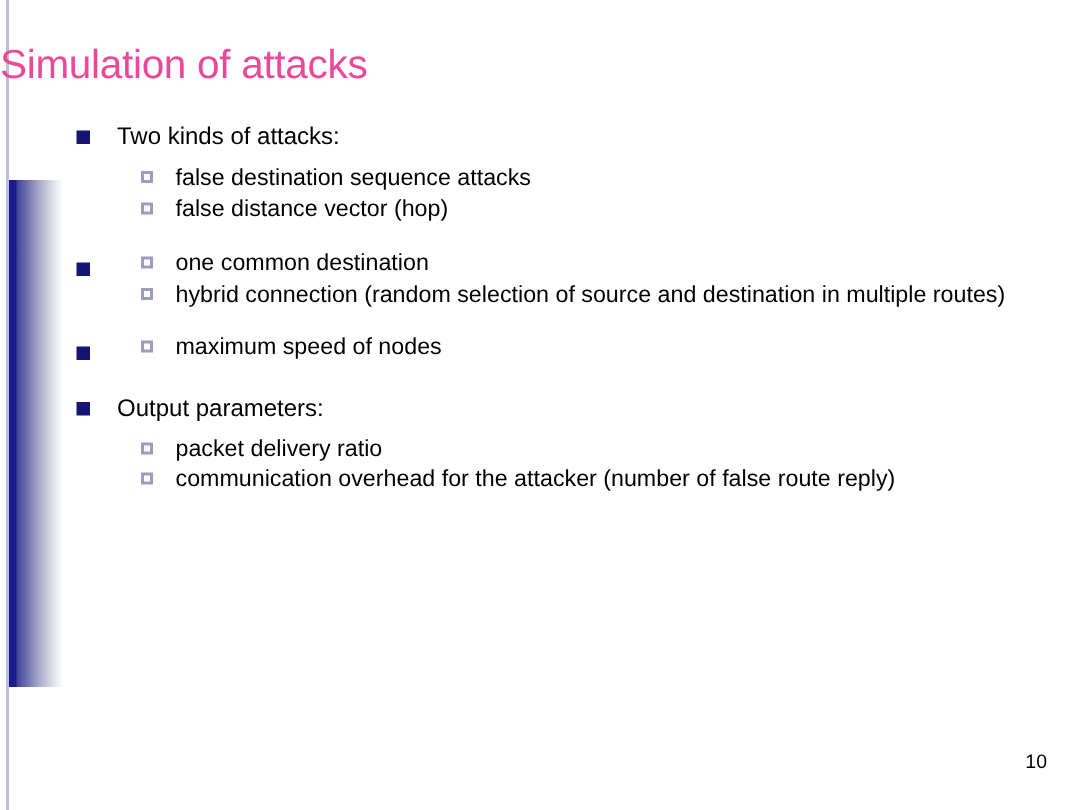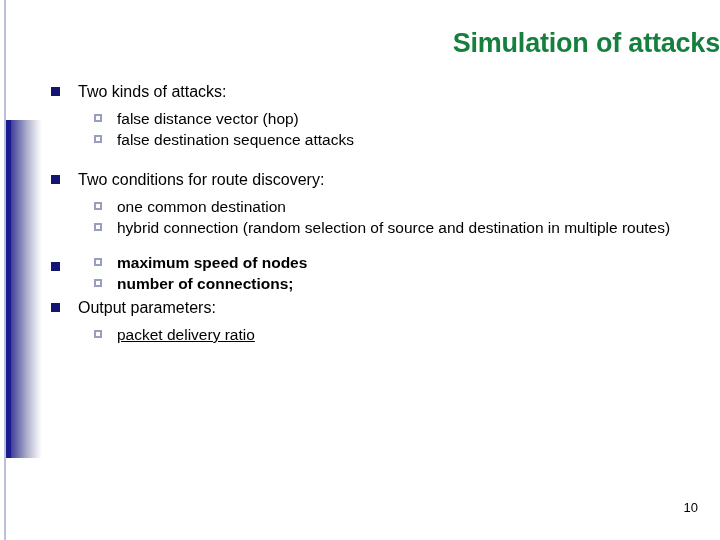--- a/index.html
+++ b/index.html
@@ -54,24 +54,24 @@
     height: 338px;
     background: #1b1b8f;
   }
 
   
   .title {
     position: absolute;
     left: 0;
     top: 26px;
     width: 720px;
-    text-align: right;
+    text-align: left;
     font-size: 27px;
-    font-weight: bold;
-    color: #15803d;
+    font-weight: normal;
+    color: #ec4899;
     letter-spacing: -0.2px;
     line-height: 34px;
   }
 
   
   .body {
     position: absolute;
     left: 46px;
     top: 78px;
     width: 650px;
@@ -116,22 +116,22 @@
     top: 5px;
     width: 8px;
     height: 8px;
     border: 2px solid #9a9dc2;
     box-sizing: border-box;
   }
 
   
   .group.g1 .l2-list { margin-bottom: 16px; }
   .group.g2 .l2-list { margin-bottom: 15px; }
-  .group.g3 .l2-list { margin-bottom: 0; font-weight: bold; }
-  .group.g4 .l2-list { margin-bottom: 0; text-decoration: underline; }
+  .group.g3 .l2-list { margin-bottom: 16px; }
+  .group.g4 .l2-list { margin-bottom: 0; }
 
   .page-number {
     position: absolute;
     right: 22px;
     bottom: 25px;
     font-size: 13px;
     font-weight: normal;
     color: #000000;
   }
 </style>
@@ -149,33 +149,32 @@
   <div class="body">
 
     <div class="group g1">
       <div class="l1">
         <span class="l1-marker"></span>
         <span>Two kinds of attacks:</span>
       </div>
       <div class="l2-list">
         <div class="l2">
           <span class="l2-marker"></span>
+          <span>false destination sequence attacks</span>
+        </div>
+        <div class="l2">
+          <span class="l2-marker"></span>
           <span>false distance vector (hop)</span>
         </div>
-        <div class="l2">
-          <span class="l2-marker"></span>
-          <span>false destination sequence attacks</span>
-        </div>
       </div>
     </div>
 
     <div class="group g2">
       <div class="l1">
         <span class="l1-marker"></span>
-        <span>Two conditions for route discovery:</span>
       </div>
       <div class="l2-list">
         <div class="l2">
           <span class="l2-marker"></span>
           <span>one common destination</span>
         </div>
         <div class="l2">
           <span class="l2-marker"></span>
           <span>hybrid connection (random selection of source and destination in multiple routes)</span>
         </div>
@@ -184,37 +183,37 @@
 
     <div class="group g3">
       <div class="l1">
         <span class="l1-marker"></span>
       </div>
       <div class="l2-list">
         <div class="l2">
           <span class="l2-marker"></span>
           <span>maximum speed of nodes</span>
         </div>
-        <div class="l2">
-          <span class="l2-marker"></span>
-          <span>number of connections;</span>
-        </div>
       </div>
     </div>
 
     <div class="group g4">
       <div class="l1">
         <span class="l1-marker"></span>
         <span>Output parameters:</span>
       </div>
       <div class="l2-list">
         <div class="l2">
           <span class="l2-marker"></span>
           <span>packet delivery ratio</span>
         </div>
+        <div class="l2">
+          <span class="l2-marker"></span>
+          <span>communication overhead for the attacker (number of false route reply)</span>
+        </div>
       </div>
     </div>
 
   </div>
 
   <div class="page-number">10</div>
 
 </div>
 
 </body></html>

